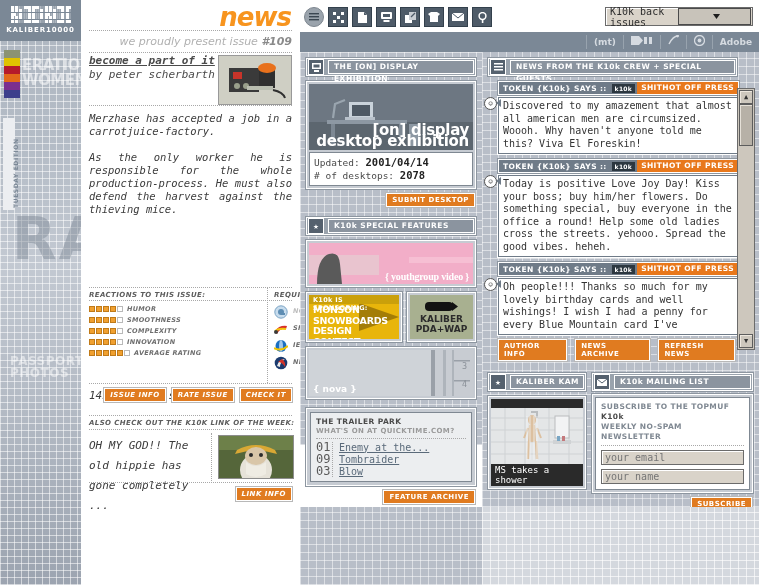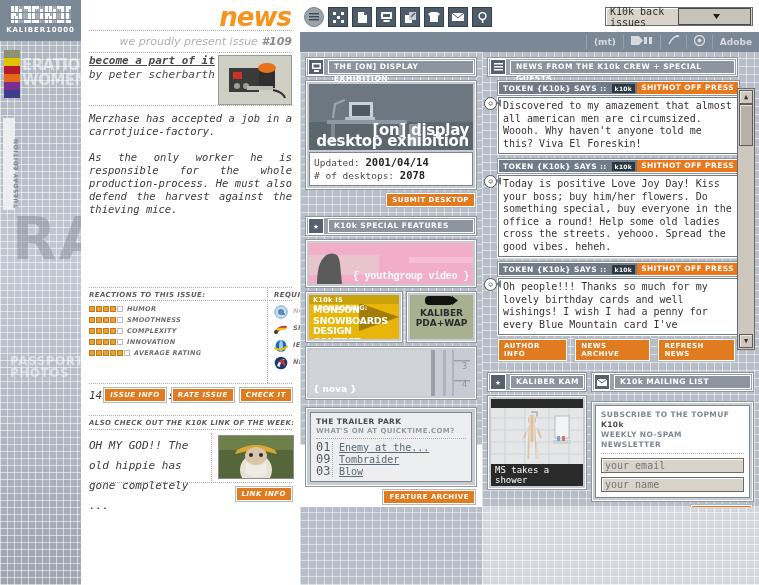--- a/index.html
+++ b/index.html
@@ -223,29 +223,29 @@
     font-size:9.5px;color:#4a4a4a;line-height:12px;
   }
   .exhibit-meta b{color:#222;font-size:10.5px;}
   .btnrow{display:flex;justify-content:flex-end;margin:4px 7px 0 0;}
   .feat-pink{
     height:41px;position:relative;overflow:hidden;
     background:linear-gradient(100deg,#f0a8c4 0%,#f5b9cf 40%,#efa2c0 100%);
   }
   .feat-cap{
     position:absolute;right:4px;bottom:2px;
-    font-family:Liberation Mono, monospace;
+    font-family:Liberation Serif, serif;
     font-size:10px;font-weight:bold;color:#fff;letter-spacing:-.2px;
   }
   .feat-yellow{
     height:44px;position:relative;overflow:hidden;background:#e9b80c;
   }
   .feat-green{
     height:44px;position:relative;overflow:hidden;background:#a8b090;
-    display:flex;flex-direction:column;align-items:center;
+    display:flex;flex-direction:column;align-items:center;justify-content:center;
   }
   .feat-nova{
     height:46px;position:relative;overflow:hidden;
     background:linear-gradient(180deg,#cfd3d8,#b7bcc3);
   }
   .trailer{
     background:#eceef0;border:1px solid #7f8892;padding:4px 5px;
   }
   .tr-t{
     font-family:"DejaVu Sans","Liberation Sans",sans-serif;
@@ -972,21 +972,21 @@
       <div style="flex:1;">
         <div class="panelhead" style="margin:0 6px 0 6px;">
           <span class="phicon">
             <svg width="10" height="7" viewBox="0 0 10 7">
                 <rect width="10" height="7" fill="#fff"></rect>
                 <path d="M0 0l5 4 5-4" stroke="#55616e" fill="none" stroke-width="1"></path>
               </svg>
           </span>
           <span class="phtitle">K10k MAILING LIST</span>
         </div>
-        <div class="card" style="margin:11px 6px 0 6px;">
+        <div class="card" style="margin:3px 6px 0 6px;">
           <div class="mail-box">
             <div class="mail-t">
               <span>SUBSCRIBE TO THE TOPMUF </span><b>K10k</b>
               <div>WEEKLY NO-SPAM NEWSLETTER</div>
             </div>
             <div class="dotline" style="margin-top:3px;"></div>
             <input class="tinput" placeholder="your email" style="">
             <input class="tinput" placeholder="your name" style="">
           </div>
         </div>

